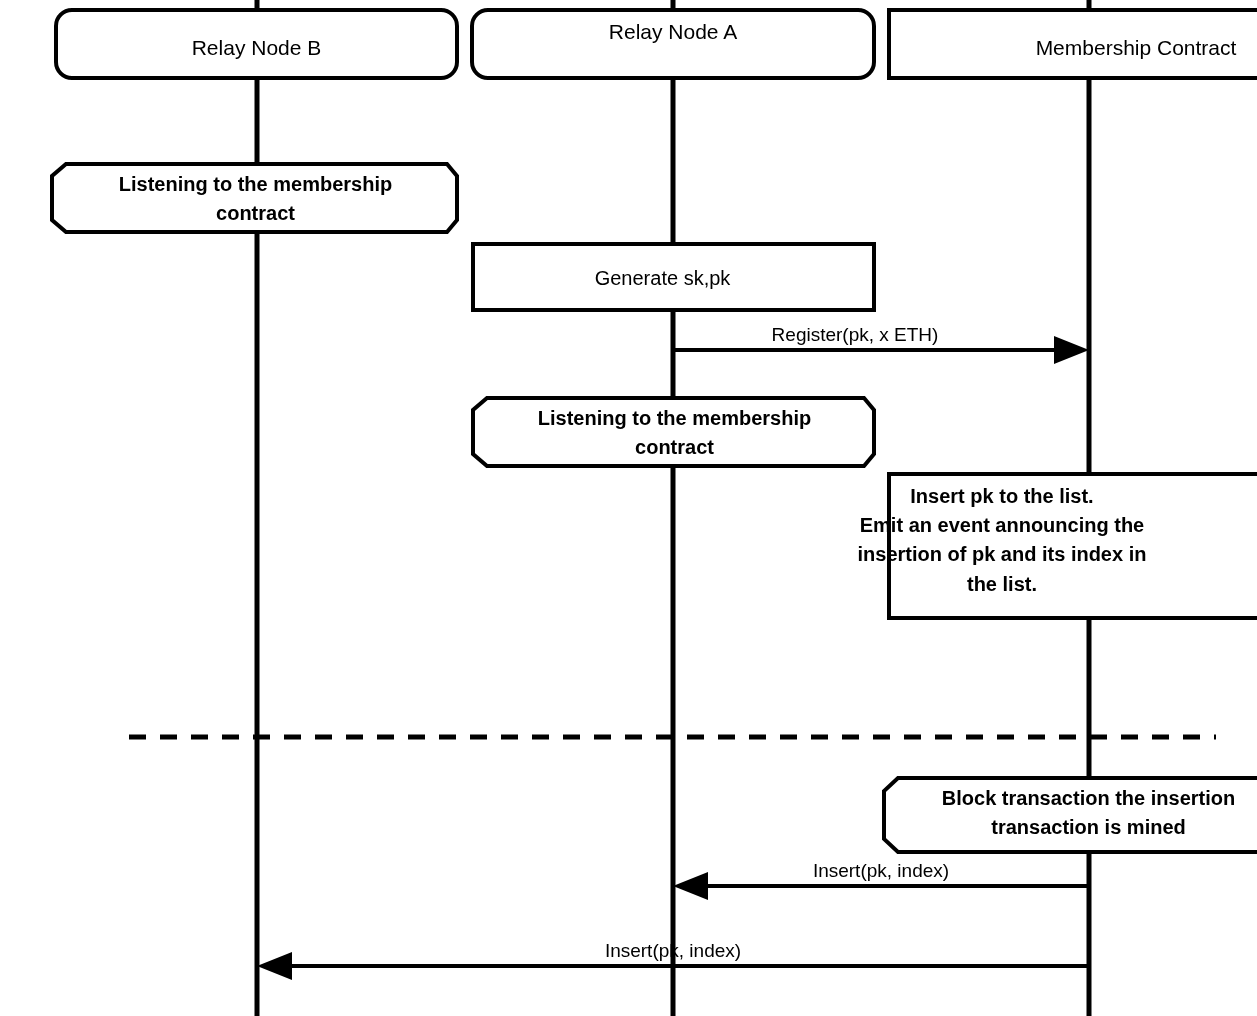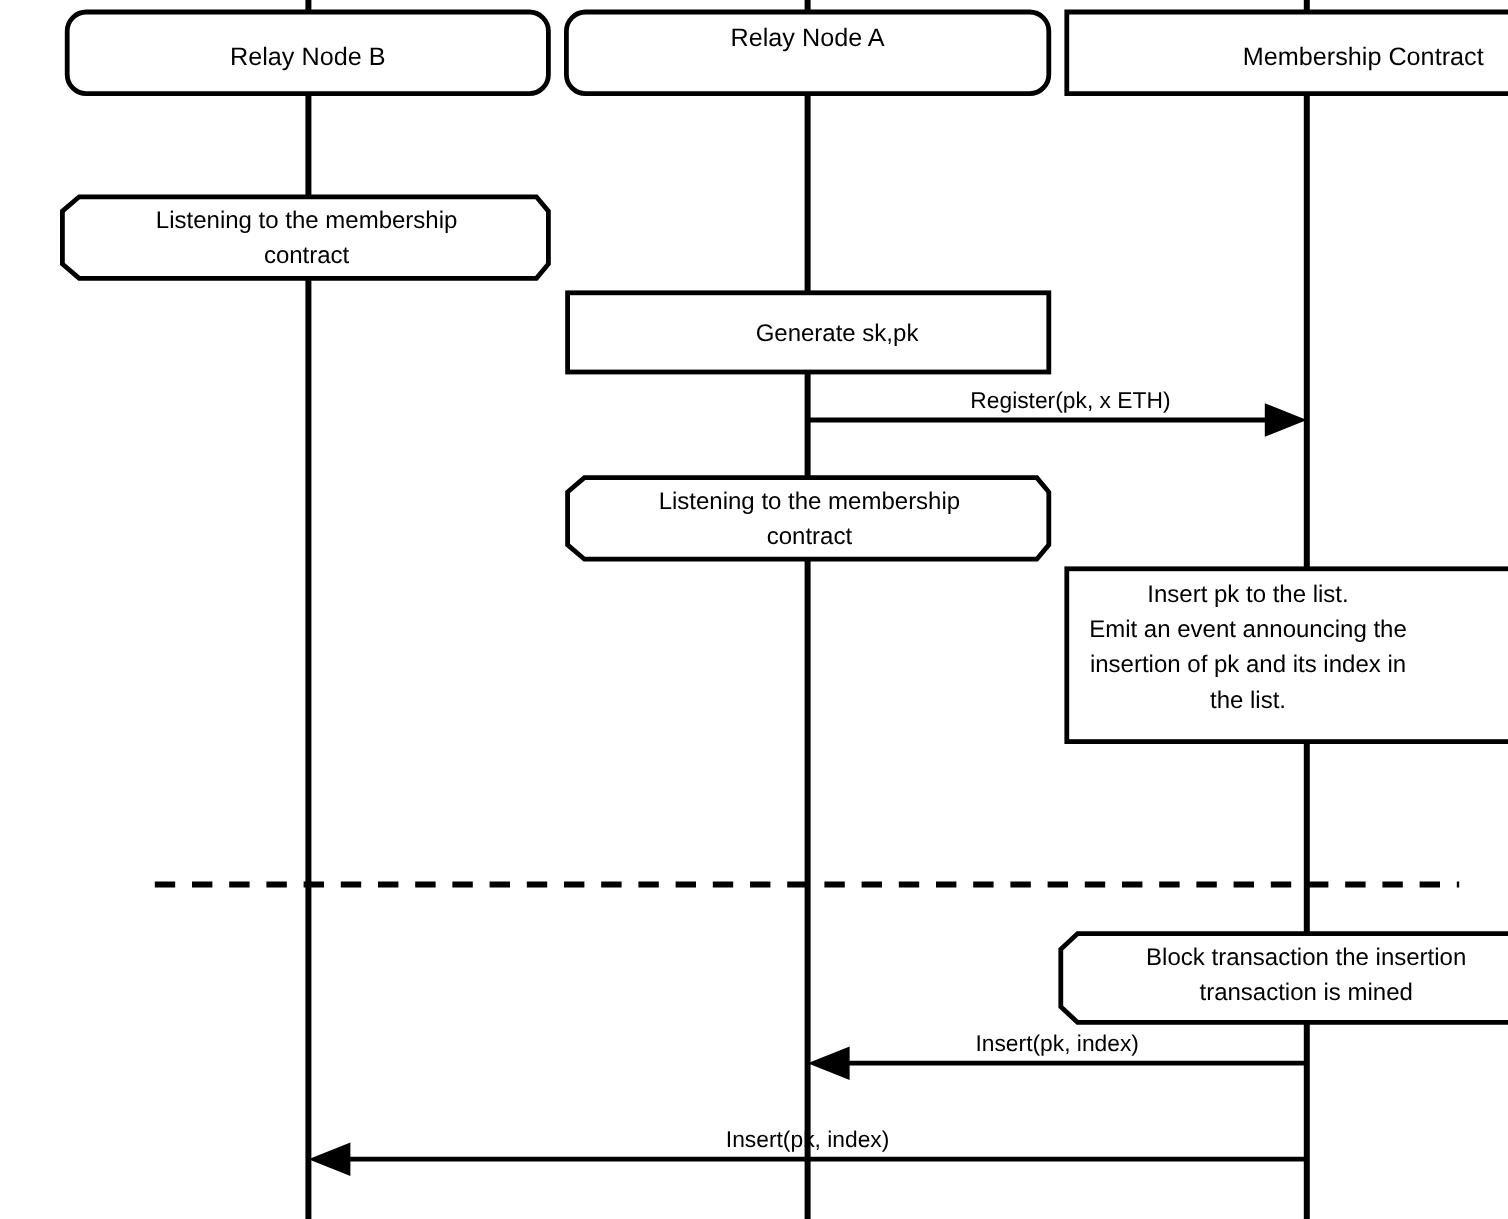--- a/index.html
+++ b/index.html
@@ -59,20 +59,21 @@
     text-align: center;
     line-height: 1.46;
     white-space: pre-line;
     font-family: "Liberation Sans", sans-serif;
   }
   .header-label {
     font-size: 21px;
   }
   .note-label {
     font-size: 20px;
+    font-weight: bold;
   }
   .box-label {
     font-size: 20px;
   }
   .msg-label {
     font-size: 19px;
     white-space: nowrap;
   }
 </style>
 </head>
@@ -124,26 +125,26 @@
 
   <div class="txt note-label" style="left:18px; top:170px; width:387px;">Listening to the membership
 contract</div>
 
   <div class="txt note-label" style="left:439px; top:404px; width:383px;">Listening to the membership
 contract</div>
 
   <div class="txt note-label" style="left:850px; top:784px; width:389px;">Block transaction the insertion
 transaction is mined</div>
 
-  <div class="txt box-label" style="left:453px; top:264px; width:401px;">Generate sk,pk</div>
+  <div class="txt box-label" style="left:418px; top:264px; width:401px;">Generate sk,pk</div>
 
-  <div class="txt box-label" style="left:838px; top:482px; width:316px;">Insert pk to the list.
+  <div class="txt box-label" style="left:800px; top:482px; width:316px;font-weight:bold;">Insert pk to the list.
 Emit an event announcing the
 insertion of pk and its index in
 the list.</div>
 
-  <div class="txt msg-label" style="left:640px; top:321px; width:416px;">Register(pk, x ETH)</div>
+  <div class="txt msg-label" style="left:603px; top:321px; width:416px;">Register(pk, x ETH)</div>
 
   <div class="txt msg-label" style="left:629px; top:857px; width:416px;">Insert(pk, index)</div>
 
   <div class="txt msg-label" style="left:213px; top:937px; width:832px;">Insert(pk, index)</div>
 
 </div>
 
 </body></html>

